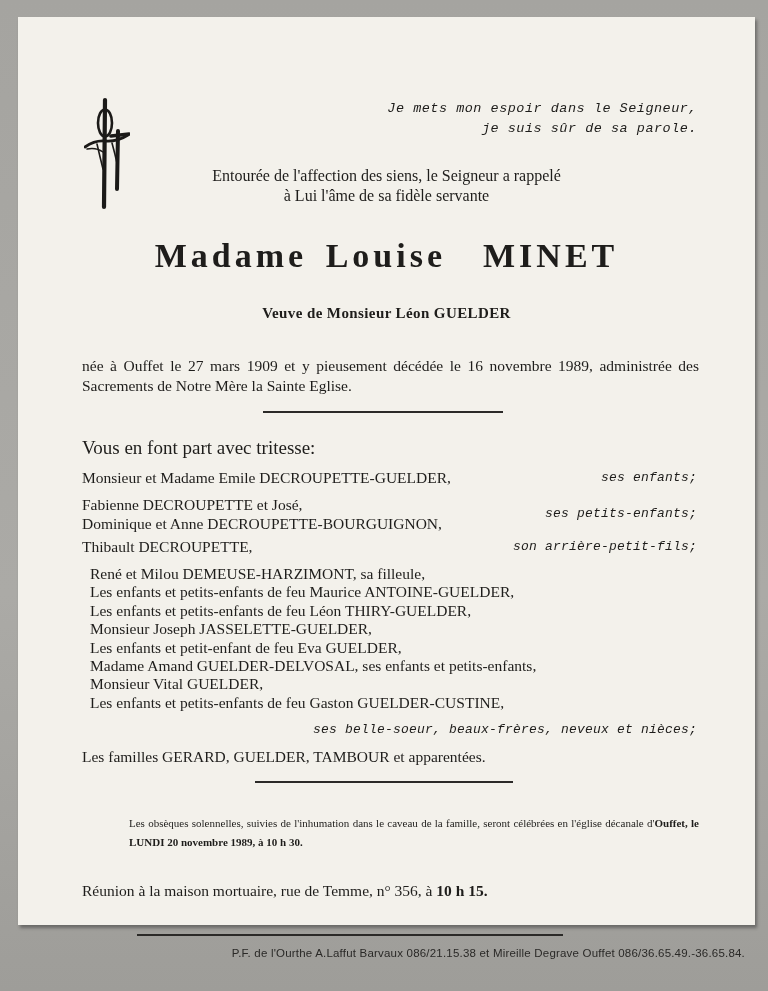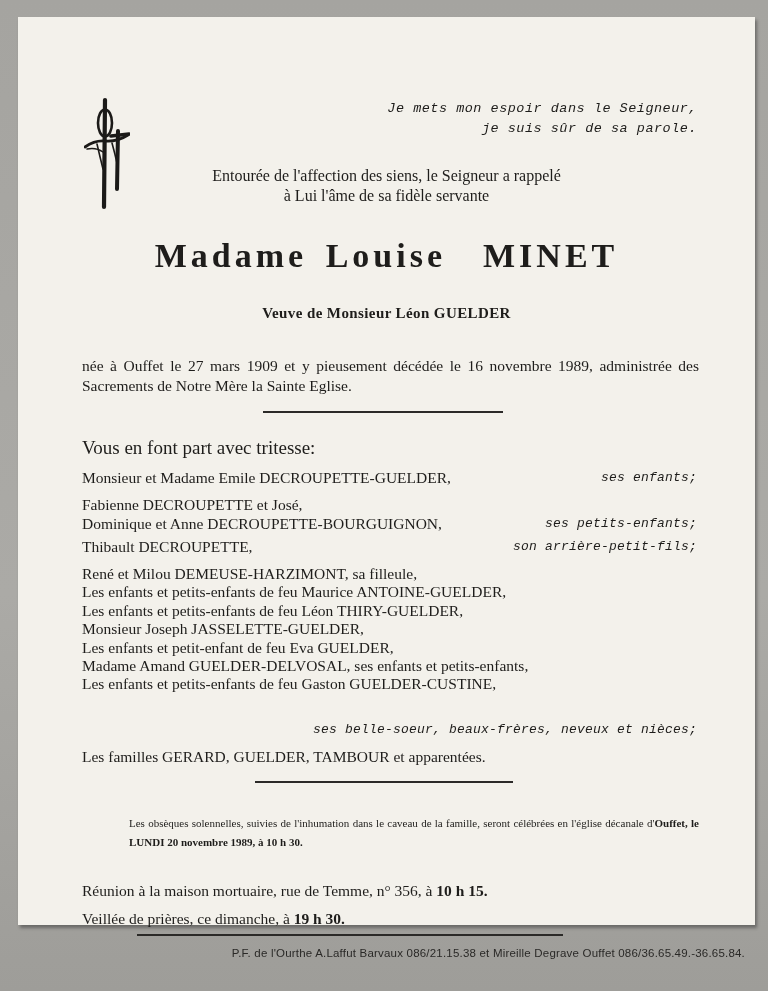--- a/index.html
+++ b/index.html
@@ -92,25 +92,25 @@
   }
   .mourner-row .names { white-space: pre-line; }
   .rel-label {
     font-family: "Liberation Mono", "DejaVu Sans Mono", monospace;
     font-style: italic;
     font-size: 13px;
     letter-spacing: 0.2px;
     white-space: nowrap;
   }
   .row-1 { top: 452px; }
-  .row-2 { top: 479px; }
+  .row-2 { top: 479px; align-items: center; }
   .row-3 { top: 521px; }
 
   .relatives {
-    top: 548px; left: 64px; right: 56px;
+    top: 548px; left: 72px; right: 56px;
     font-size: 15.5px;
     line-height: 18.4px;
   }
   .relatives-label {
     top: 705px; right: 58px;
     text-align: left;
   }
   .families { top: 731px; left: 64px; font-size: 15.5px; }
 
   .funeral {
@@ -187,39 +187,37 @@
       <span class="rel-label">son arrière-petit-fils;</span>
     </div>
 
     <div class="abs relatives">
       <div>René et Milou DEMEUSE-HARZIMONT, sa filleule,</div>
       <div>Les enfants et petits-enfants de feu Maurice ANTOINE-GUELDER,</div>
       <div>Les enfants et petits-enfants de feu Léon THIRY-GUELDER,</div>
       <div>Monsieur Joseph JASSELETTE-GUELDER,</div>
       <div>Les enfants et petit-enfant de feu Eva GUELDER,</div>
       <div>Madame Amand GUELDER-DELVOSAL, ses enfants et petits-enfants,</div>
+      <div>Monsieur Vital GUELDER,</div>
       <div>Les enfants et petits-enfants de feu Gaston GUELDER-CUSTINE,</div>
     </div>
 
     <div class="abs rel-label relatives-label">ses belle-soeur, beaux-frères, neveux et nièces;</div>
 
     <div class="abs families">Les familles GERARD, GUELDER, TAMBOUR et apparentées.</div>
 
     <div class="abs rule rule-2"></div>
 
     <div class="abs funeral">
       <span>Les obsèques solennelles, suivies de l'inhumation dans le caveau de la famille, </span><span>seront célébrées en l'église décanale d'</span><b>Ouffet, le LUNDI 20 novembre 1989, à 10 h 30.</b>
     </div>
 
     <div class="abs reunion">
       <span>Réunion à la maison mortuaire, rue de Temme, n° 356, à </span><b>10 h 15.</b>
     </div>
 
-    <div class="abs veillee">
-      <span>Veillée de prières, ce dimanche, à </span><b>19 h 30.</b>
-    </div>
 
     <div class="abs rule rule-3"></div>
 
     <div class="abs footer">P.F. de l'Ourthe A.Laffut Barvaux 086/21.15.38 et Mireille Degrave Ouffet 086/36.65.49.-36.65.84.</div>
 
   </div>
 </div>
 
 </body></html>

